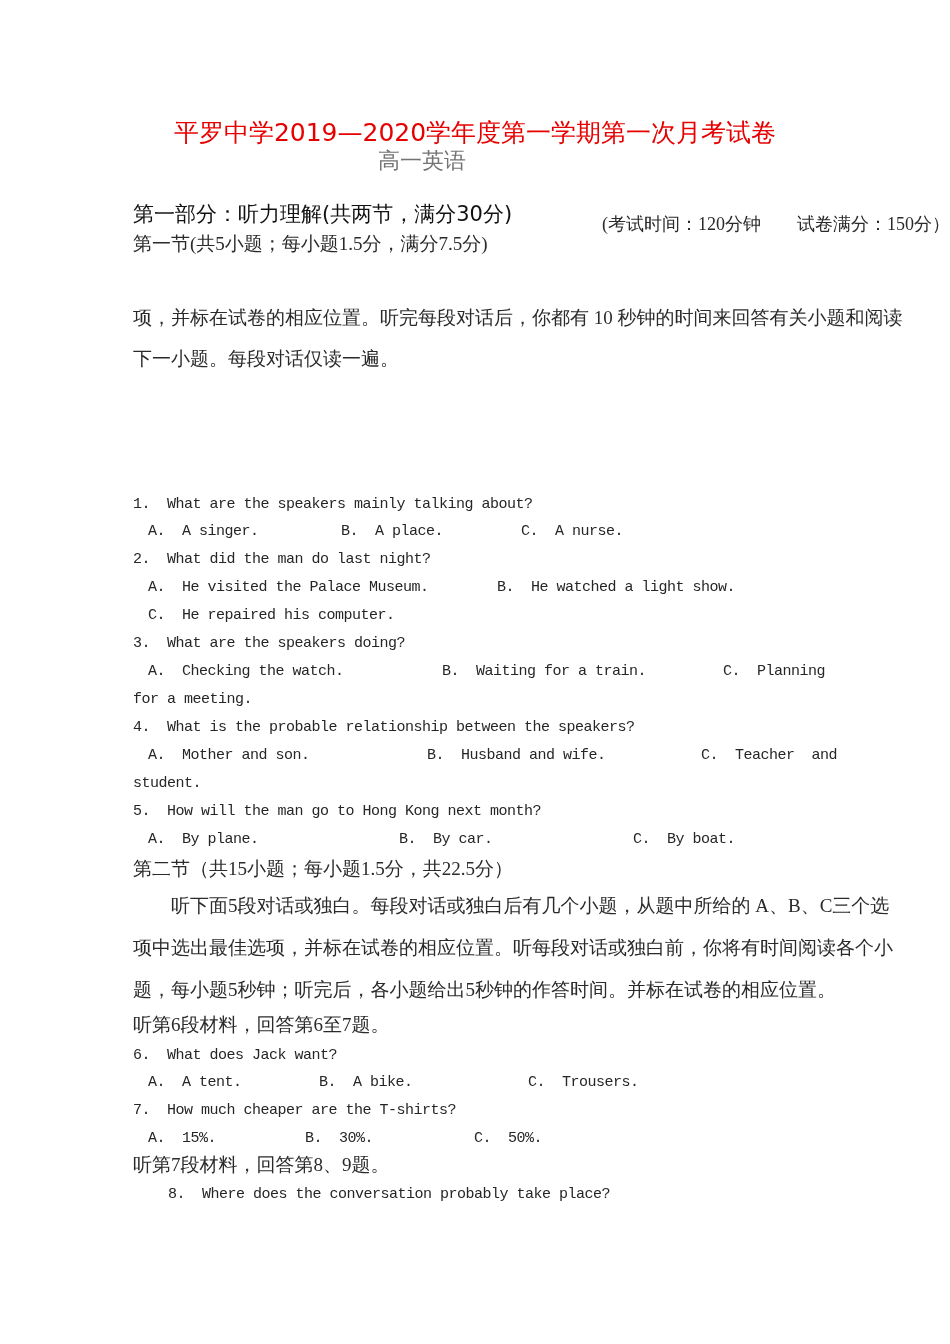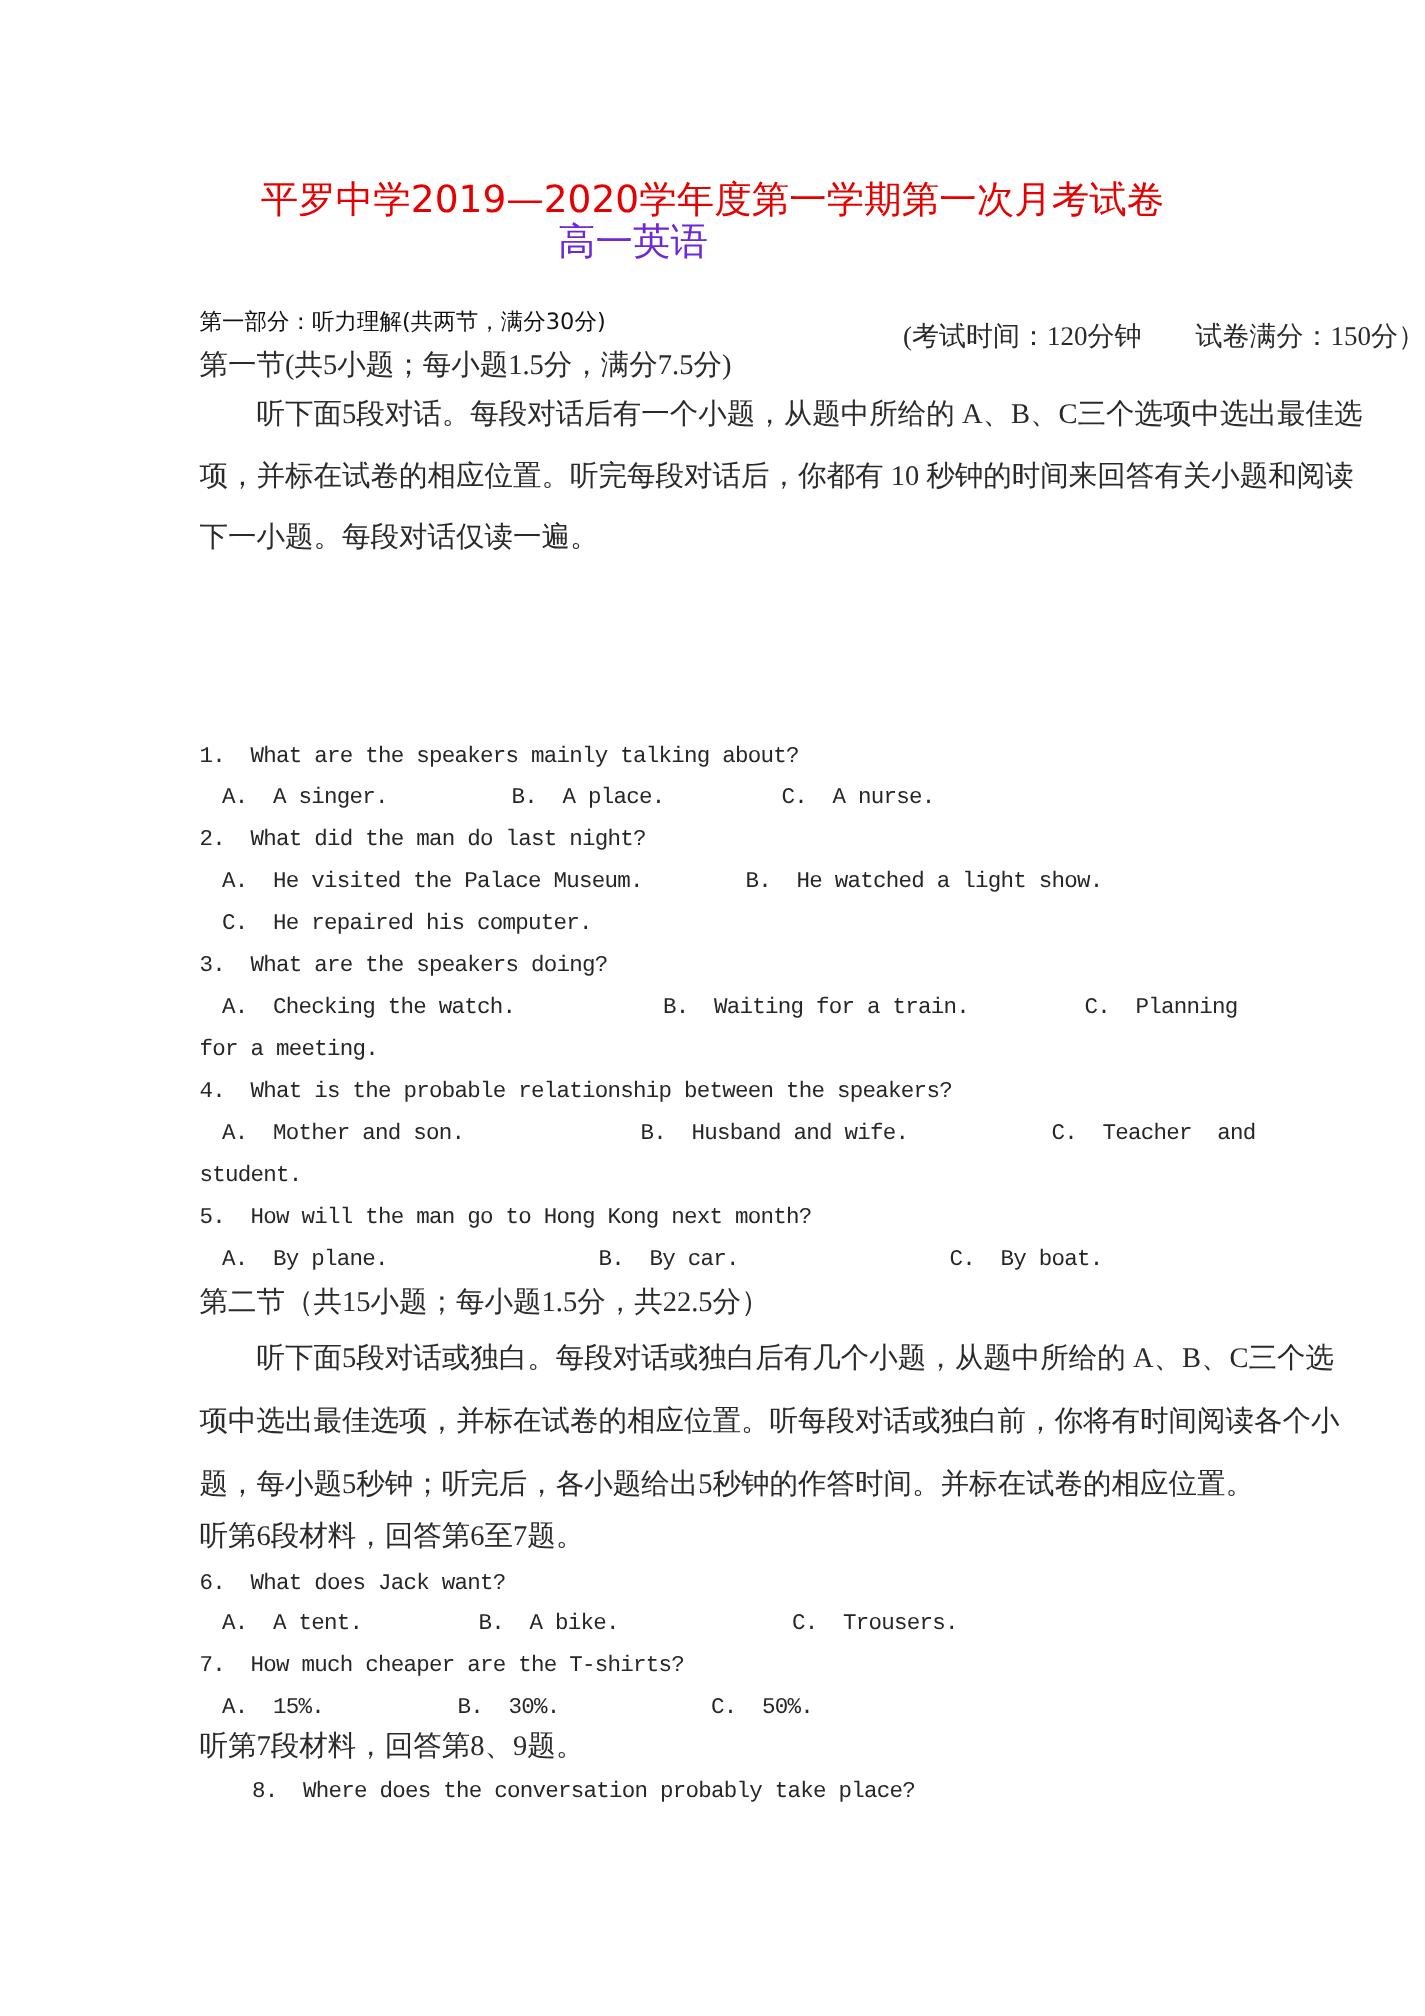--- a/index.html
+++ b/index.html
@@ -11,44 +11,43 @@
     color:#1f1f1f;
   }
   .row{position:absolute;white-space:pre;}
   
   .cjk{font-family:"Liberation Serif","DejaVu Serif",serif;font-size:19px;line-height:26px;color:#2a2a2a;}
   
   .hd{font-family:"DejaVu Sans","Liberation Sans",sans-serif;font-weight:400;}
   
   .en{font-family:"Liberation Mono","DejaVu Sans Mono",monospace;font-size:15px;letter-spacing:-0.5px;line-height:22px;color:#262626;white-space:pre;}
   .title1{left:0;top:118px;width:950px;text-align:center;font-size:25px;line-height:30px;color:#e60000;}
-  .title2{left:0;top:147px;width:844px;text-align:center;font-size:25px;line-height:28px;color:#6d28d9;}
+  .title2{left:0;top:147px;width:844px;text-align:center;font-size:22px;line-height:28px;color:#737373;}
   .meta{left:0;top:175px;width:950px;text-align:right;font-size:18px;margin-top:36px;}
-  .part-heading{left:133px;top:201px;font-size:15px;line-height:26px;color:#111;}
+  .part-heading{left:133px;top:201px;font-size:21px;line-height:26px;color:#111;}
   .opt{position:absolute;top:0;white-space:pre;}
   .qrow{left:133px;width:717px;}
   .exbox{
     position:absolute;left:128px;top:380px;width:706px;height:106px;
     border:2px solid #3f3f3f;box-sizing:border-box;background:#fff;
   }
   .exrow{position:absolute;white-space:pre;}
 </style>
 </head>
 <body>
 
 <div class="page">
 
   <div class="row hd title1">平罗中学2019—2020学年度第一学期第一次月考试卷</div>
   <div class="row hd title2">高一英语</div>
   <div class="row cjk meta">(考试时间：120分钟　　试卷满分：150分）</div>
 
   <div class="row hd part-heading">第一部分：听力理解(共两节，满分30分)</div>
   <div class="row cjk" style="left:133px;top:231px">第一节(共5小题；每小题1.5分，满分7.5分)</div>
 
-  <div class="row cjk" style="left:171px;top:264px">听下面5段对话。每段对话后有一个小题，从题中所给的 A、B、C三个选项中选出最佳选</div>
   <div class="row cjk" style="left:133px;top:305px">项，并标在试卷的相应位置。听完每段对话后，你都有 10 秒钟的时间来回答有关小题和阅读</div>
   <div class="row cjk" style="left:133px;top:346px">下一小题。每段对话仅读一遍。</div>
 
 
   <div class="row en qrow" style="top:494px">1.  What are the speakers mainly talking about?</div>
   <div class="row en qrow" style="top:521px">
     <span class="opt" style="left:15px">A.  A singer.</span>
     <span class="opt" style="left:208px">B.  A place.</span>
     <span class="opt" style="left:388px">C.  A nurse.</span>
   </div>

